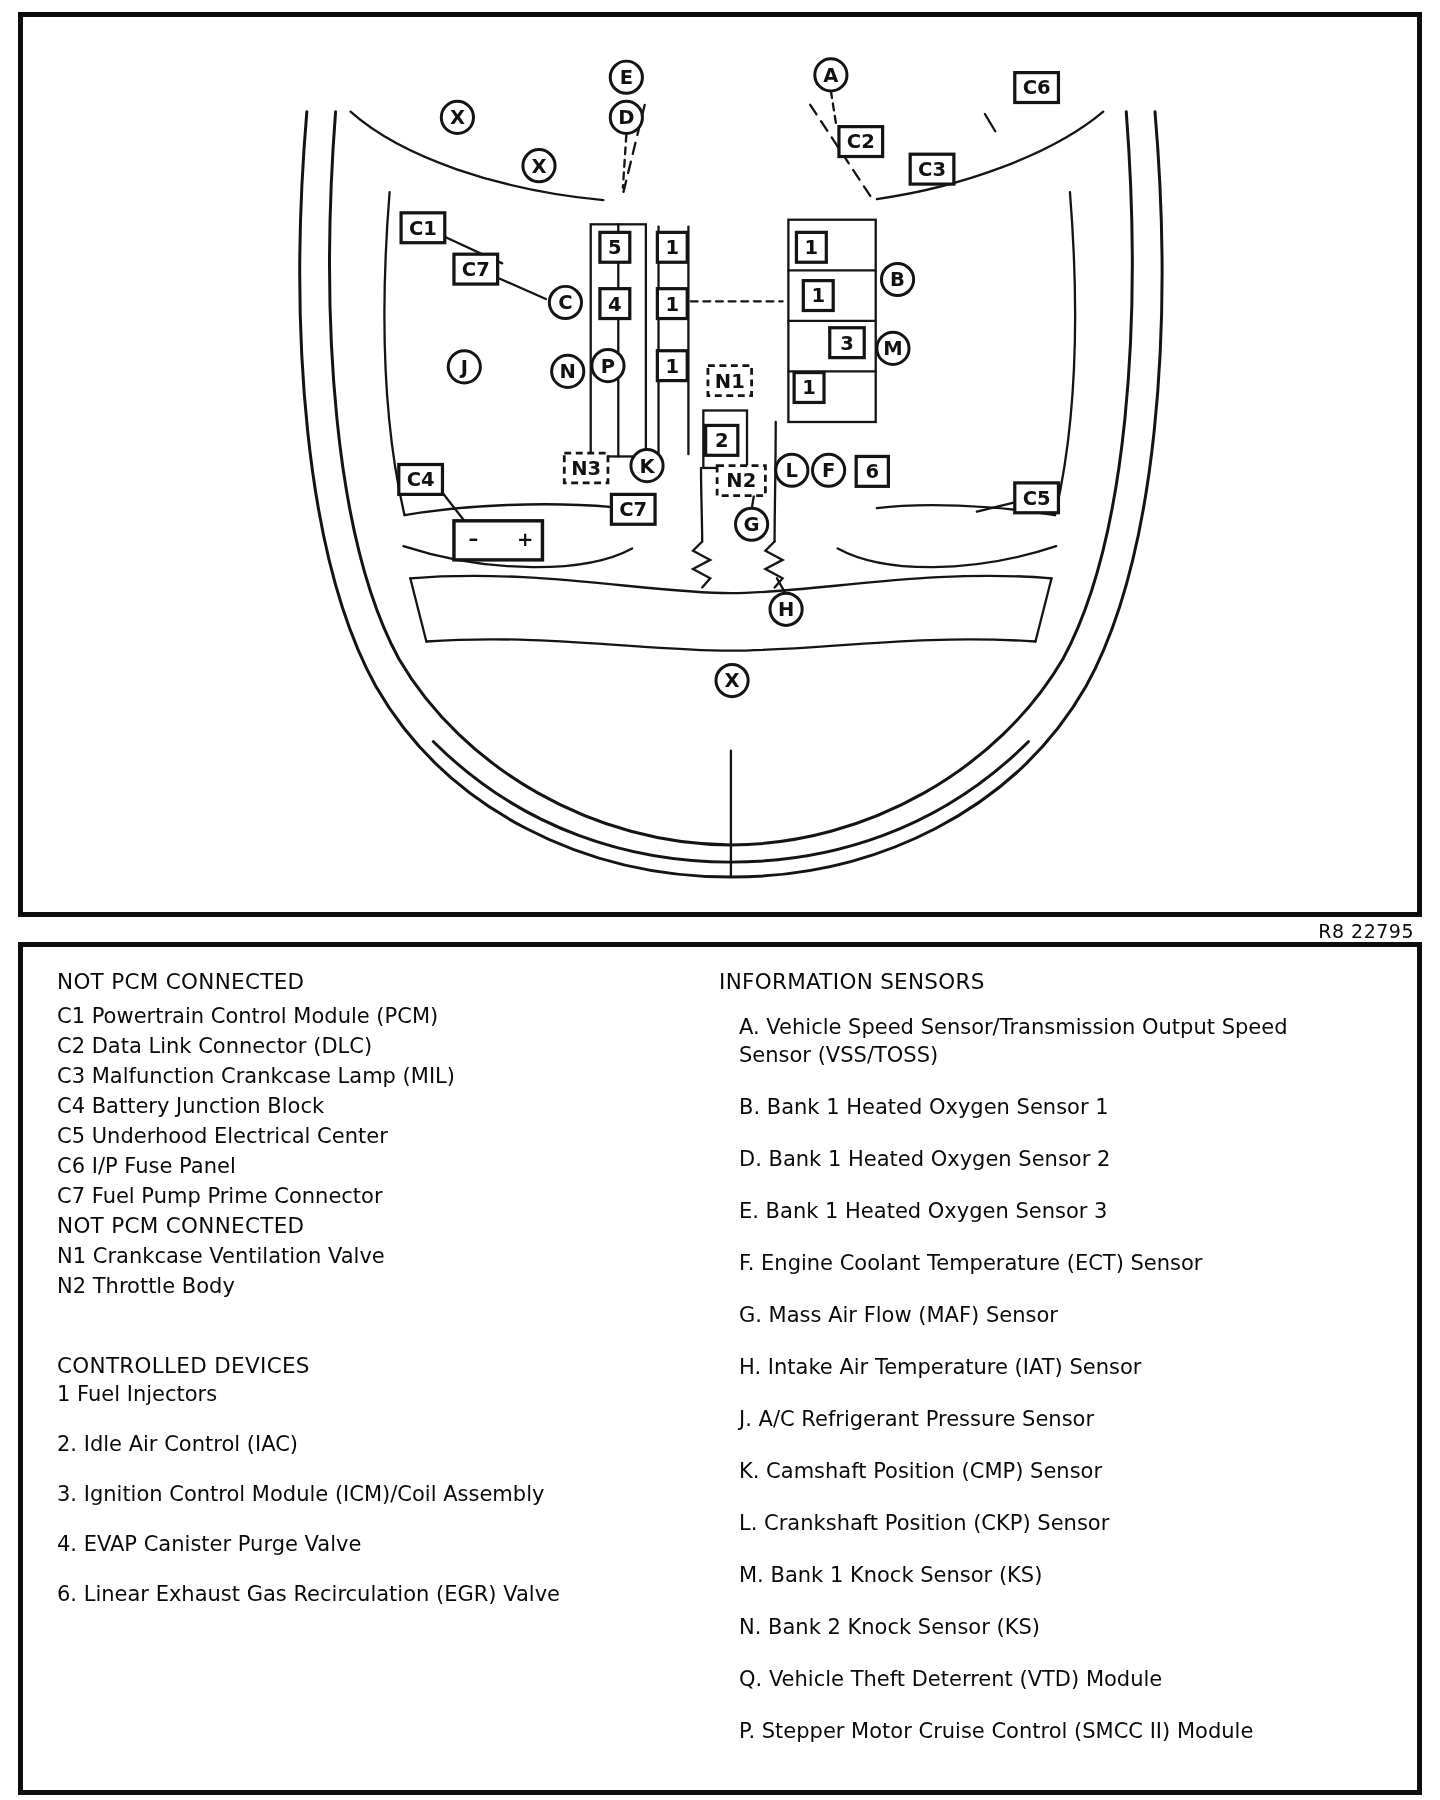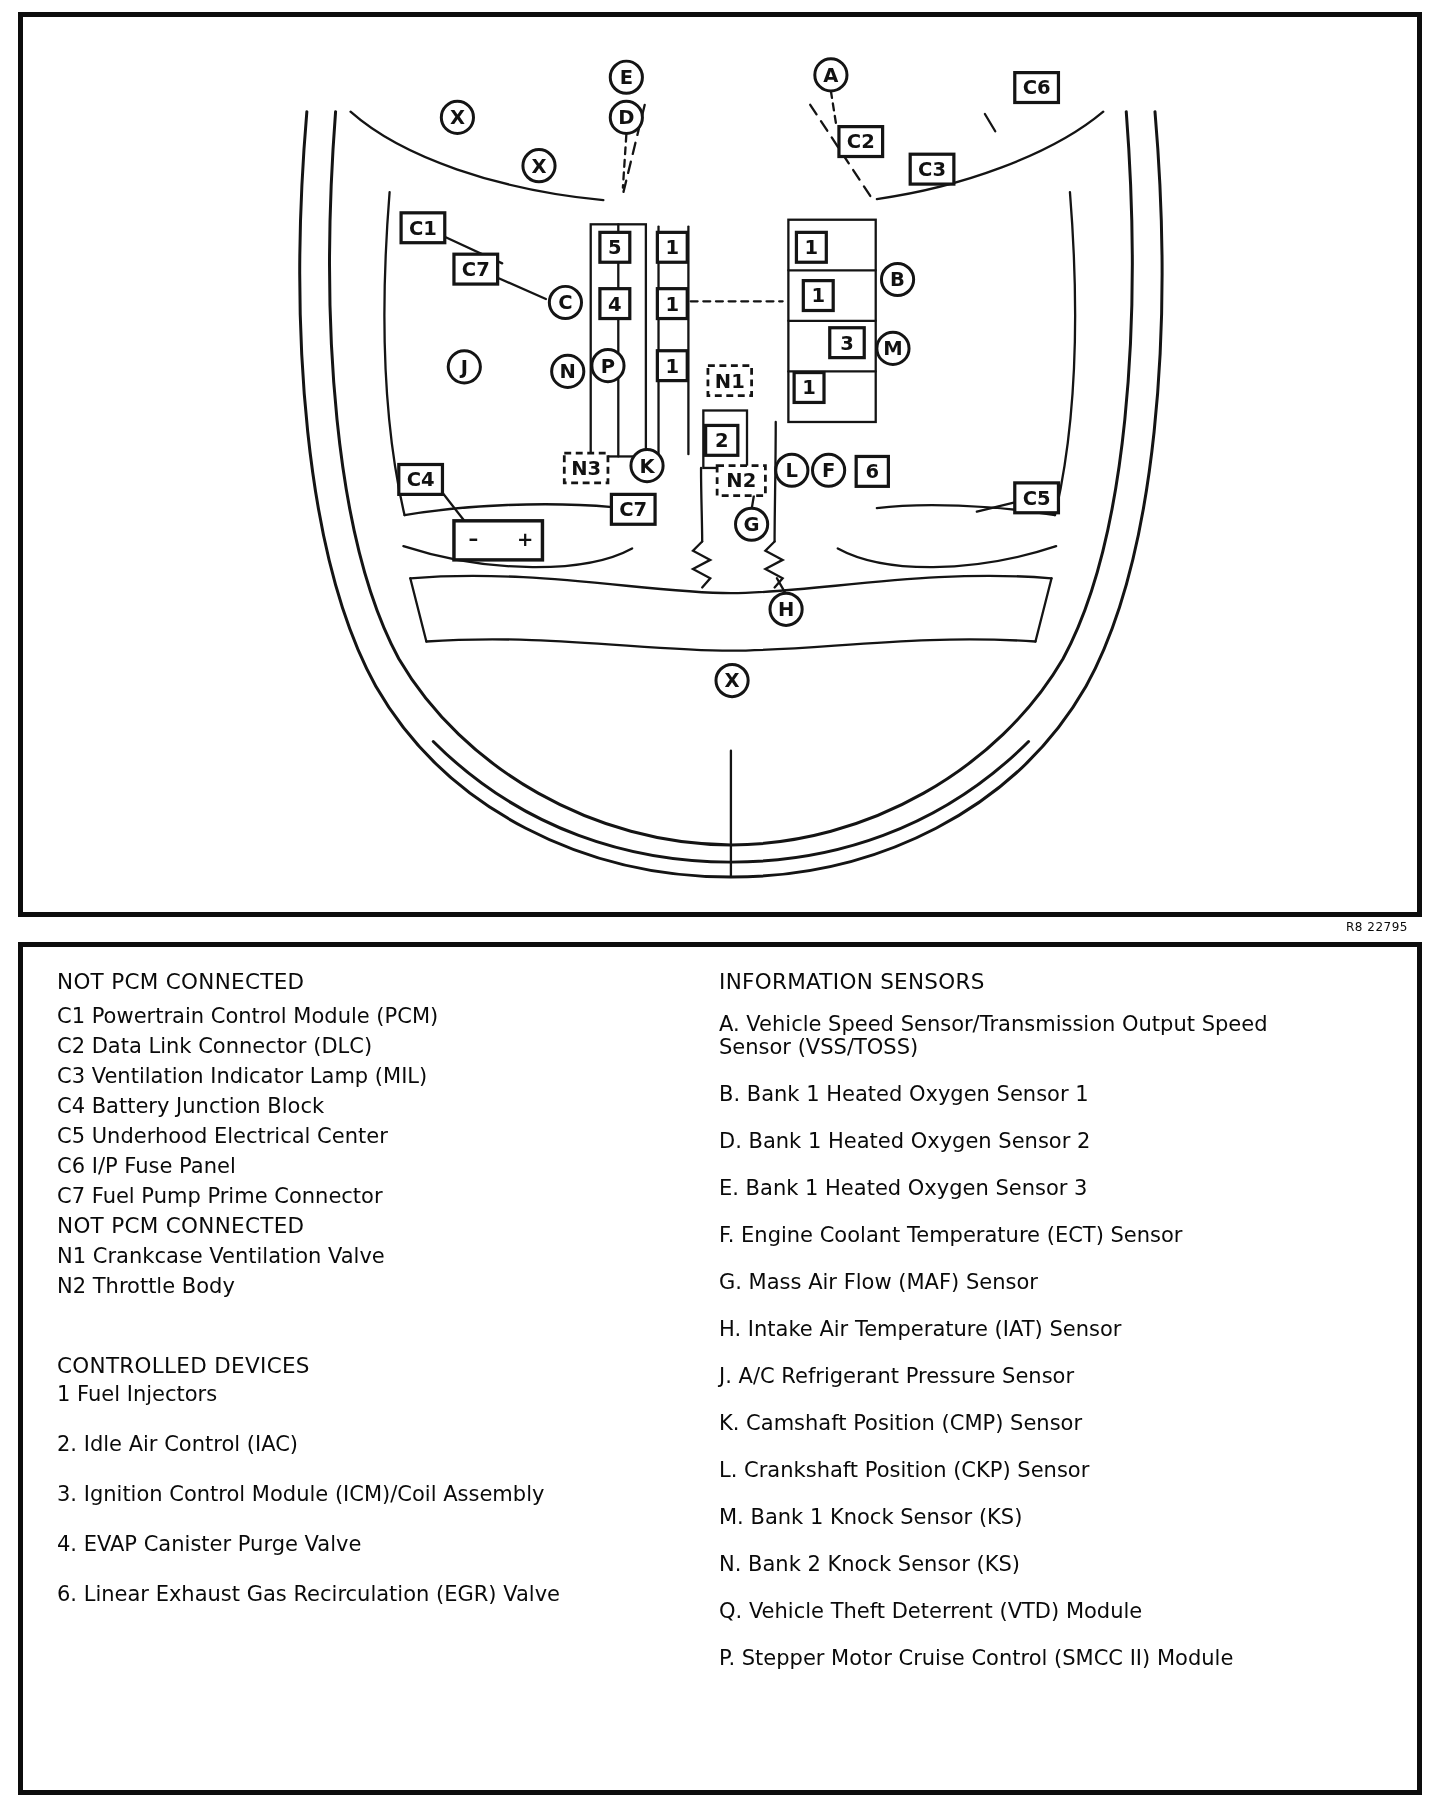--- a/index.html
+++ b/index.html
@@ -3,38 +3,38 @@
 <meta charset="utf-8">
 <style>
   html,body { margin:0; padding:0; background:#ffffff; }
   body { width:1440px; height:1800px; position:relative;
          font-family:"DejaVu Sans", sans-serif; color:#0a0a0a; }
 
   .diagram-box { position:absolute; left:18px; top:12px; width:1404px; height:905px;
                  border:5px solid #0d0d0d; box-sizing:border-box; background:#ffffff; }
   .engine-svg { width:100%; height:100%; display:block; }
 
-  .fig-ref { position:absolute; top:920px; right:32px; font-size:12px; letter-spacing:0.5px; }
+  .fig-ref { position:absolute; top:920px; right:26px; font-size:19px; letter-spacing:0.5px; }
 
   .legend-box { position:absolute; left:18px; top:942px; width:1404px; height:853px;
                 border:5px solid #0d0d0d; box-sizing:border-box; background:#ffffff;
                 padding:20px 20px 0 34px; display:flex; }
   .legend { font-size:21px; line-height:28px; }
   .col-left  { width:610px; margin-right:52px; }
   .col-right { width:575px; }
 
   .heading { font-size:21.5px; letter-spacing:0.3px; line-height:30px; }
   .heading-top { margin-bottom:4px; }
   .heading-controlled { margin-top:50px; }
   .heading-sensors { margin-bottom:16px; }
 
   .tight-list .legend-line { line-height:30px; }
   .n-list .legend-line + .legend-line { margin-top:0; }
   .spaced-list .legend-line { line-height:26px; margin-bottom:24px; }
-  .sensor-list .legend-line { line-height:23px; margin-bottom:24px; }
+  .sensor-list .legend-line { line-height:28px; margin-bottom:24px;margin-left:20px; }
 
   
   .outline { fill:none; stroke:#141414; stroke-width:2.6; stroke-linecap:round; }
   .thin    { stroke-width:2; }
   .dashed  { stroke-dasharray:10 7; }
   .dashed-sm { stroke-dasharray:6 5; }
   .engine-svg text { font-family:"DejaVu Sans", sans-serif; font-weight:bold;
                      font-size:17px; fill:#111; text-anchor:middle; }
   .co circle { fill:#ffffff; stroke:#141414; stroke-width:2.6; }
   .cb rect   { fill:#ffffff; stroke:#141414; stroke-width:2.8; }
@@ -271,21 +271,21 @@
 <div class="fig-ref">R8 22795</div>
 
 <div class="legend-box legend">
 
   <div class="col-left">
     <div class="heading heading-top">NOT PCM CONNECTED</div>
     <div class="tight-list">
 
     <div class="legend-line">C1 Powertrain Control Module (PCM)</div>
         <div class="legend-line">C2 Data Link Connector (DLC)</div>
-        <div class="legend-line">C3 Ventilation Indicator Lamp (MIL)</div>
+        <div class="legend-line">C3 Malfunction Crankcase Lamp (MIL)</div>
         <div class="legend-line">C4 Battery Junction Block</div>
         <div class="legend-line">C5 Underhood Electrical Center</div>
         <div class="legend-line">C6 I/P Fuse Panel</div>
         <div class="legend-line">C7 Fuel Pump Prime Connector</div>
       </div>
     <div class="heading">NOT PCM CONNECTED</div>
     <div class="tight-list n-list">
 
     <div class="legend-line">N1 Crankcase Ventilation Valve</div>
         <div class="legend-line">N2 Throttle Body</div>

